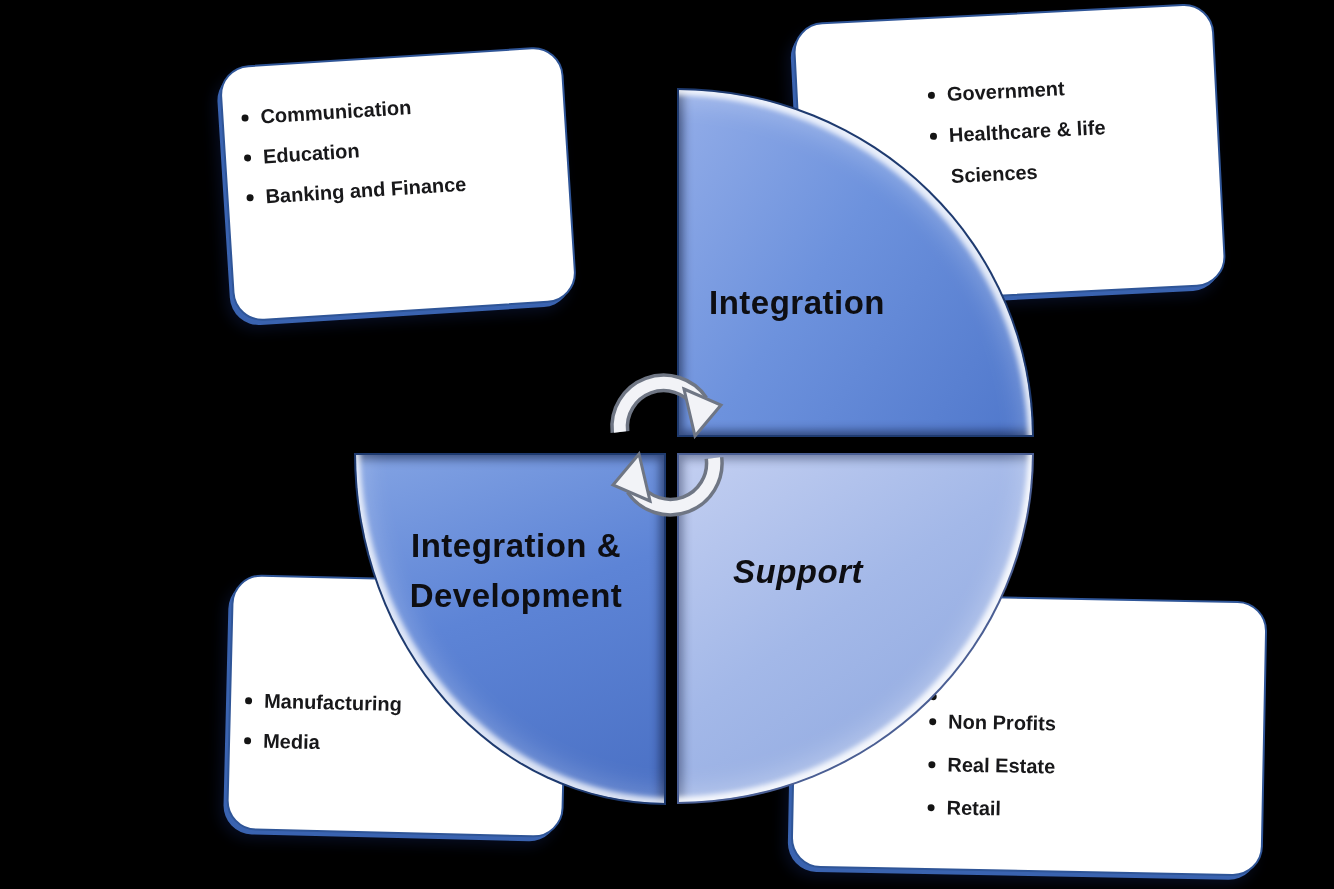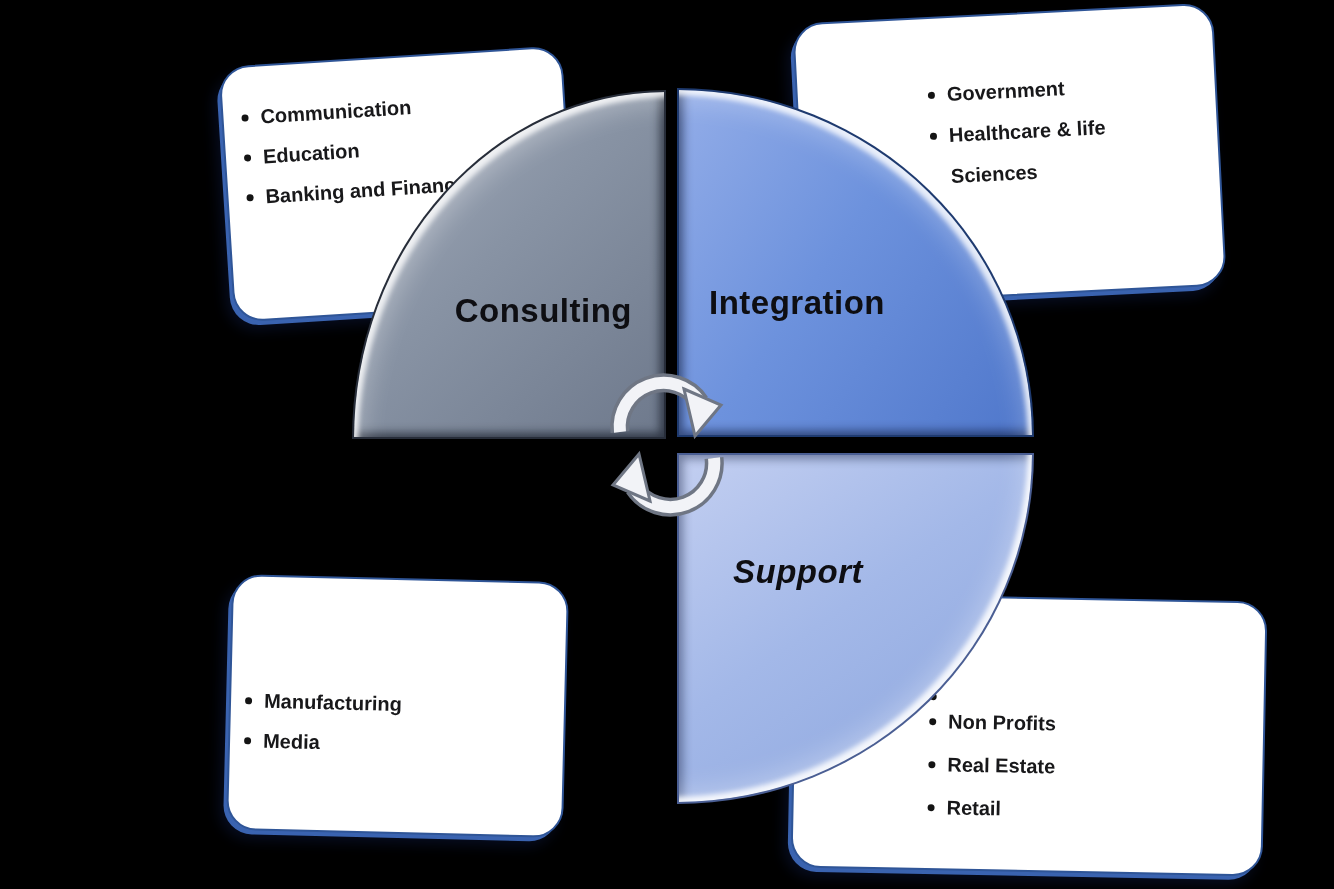--- a/index.html
+++ b/index.html
@@ -164,25 +164,25 @@
         </li>
 
         <li>
           <span class="dot"></span>
           <span class="txt">Retail</span>
         </li>
       </ul>
   </div>
 
   <div id="circle">
-    <div class="quad" id="q-tl">
-      <div class="q-label">Consulting</div>
-    </div>
     <div class="quad" id="q-tr">
       <div class="q-label">Integration</div>
+    </div>
+    <div class="quad" id="q-bl">
+      <div class="q-label">Integration &amp; Development</div>
     </div>
     <div class="quad" id="q-br">
       <div class="q-label">Support</div>
     </div>
   </div>
 
   <svg id="cycle-arrows" width="184" height="178" viewBox="0 0 184 178">
     <g>
       <path d="M 42 76 A 44 44 0 0 1 122 46" fill="none" stroke="#6f7684" stroke-width="19"></path>
       <path d="M 42 76 A 44 44 0 0 1 122 46" fill="none" stroke="#f2f3f7" stroke-width="12"></path>

